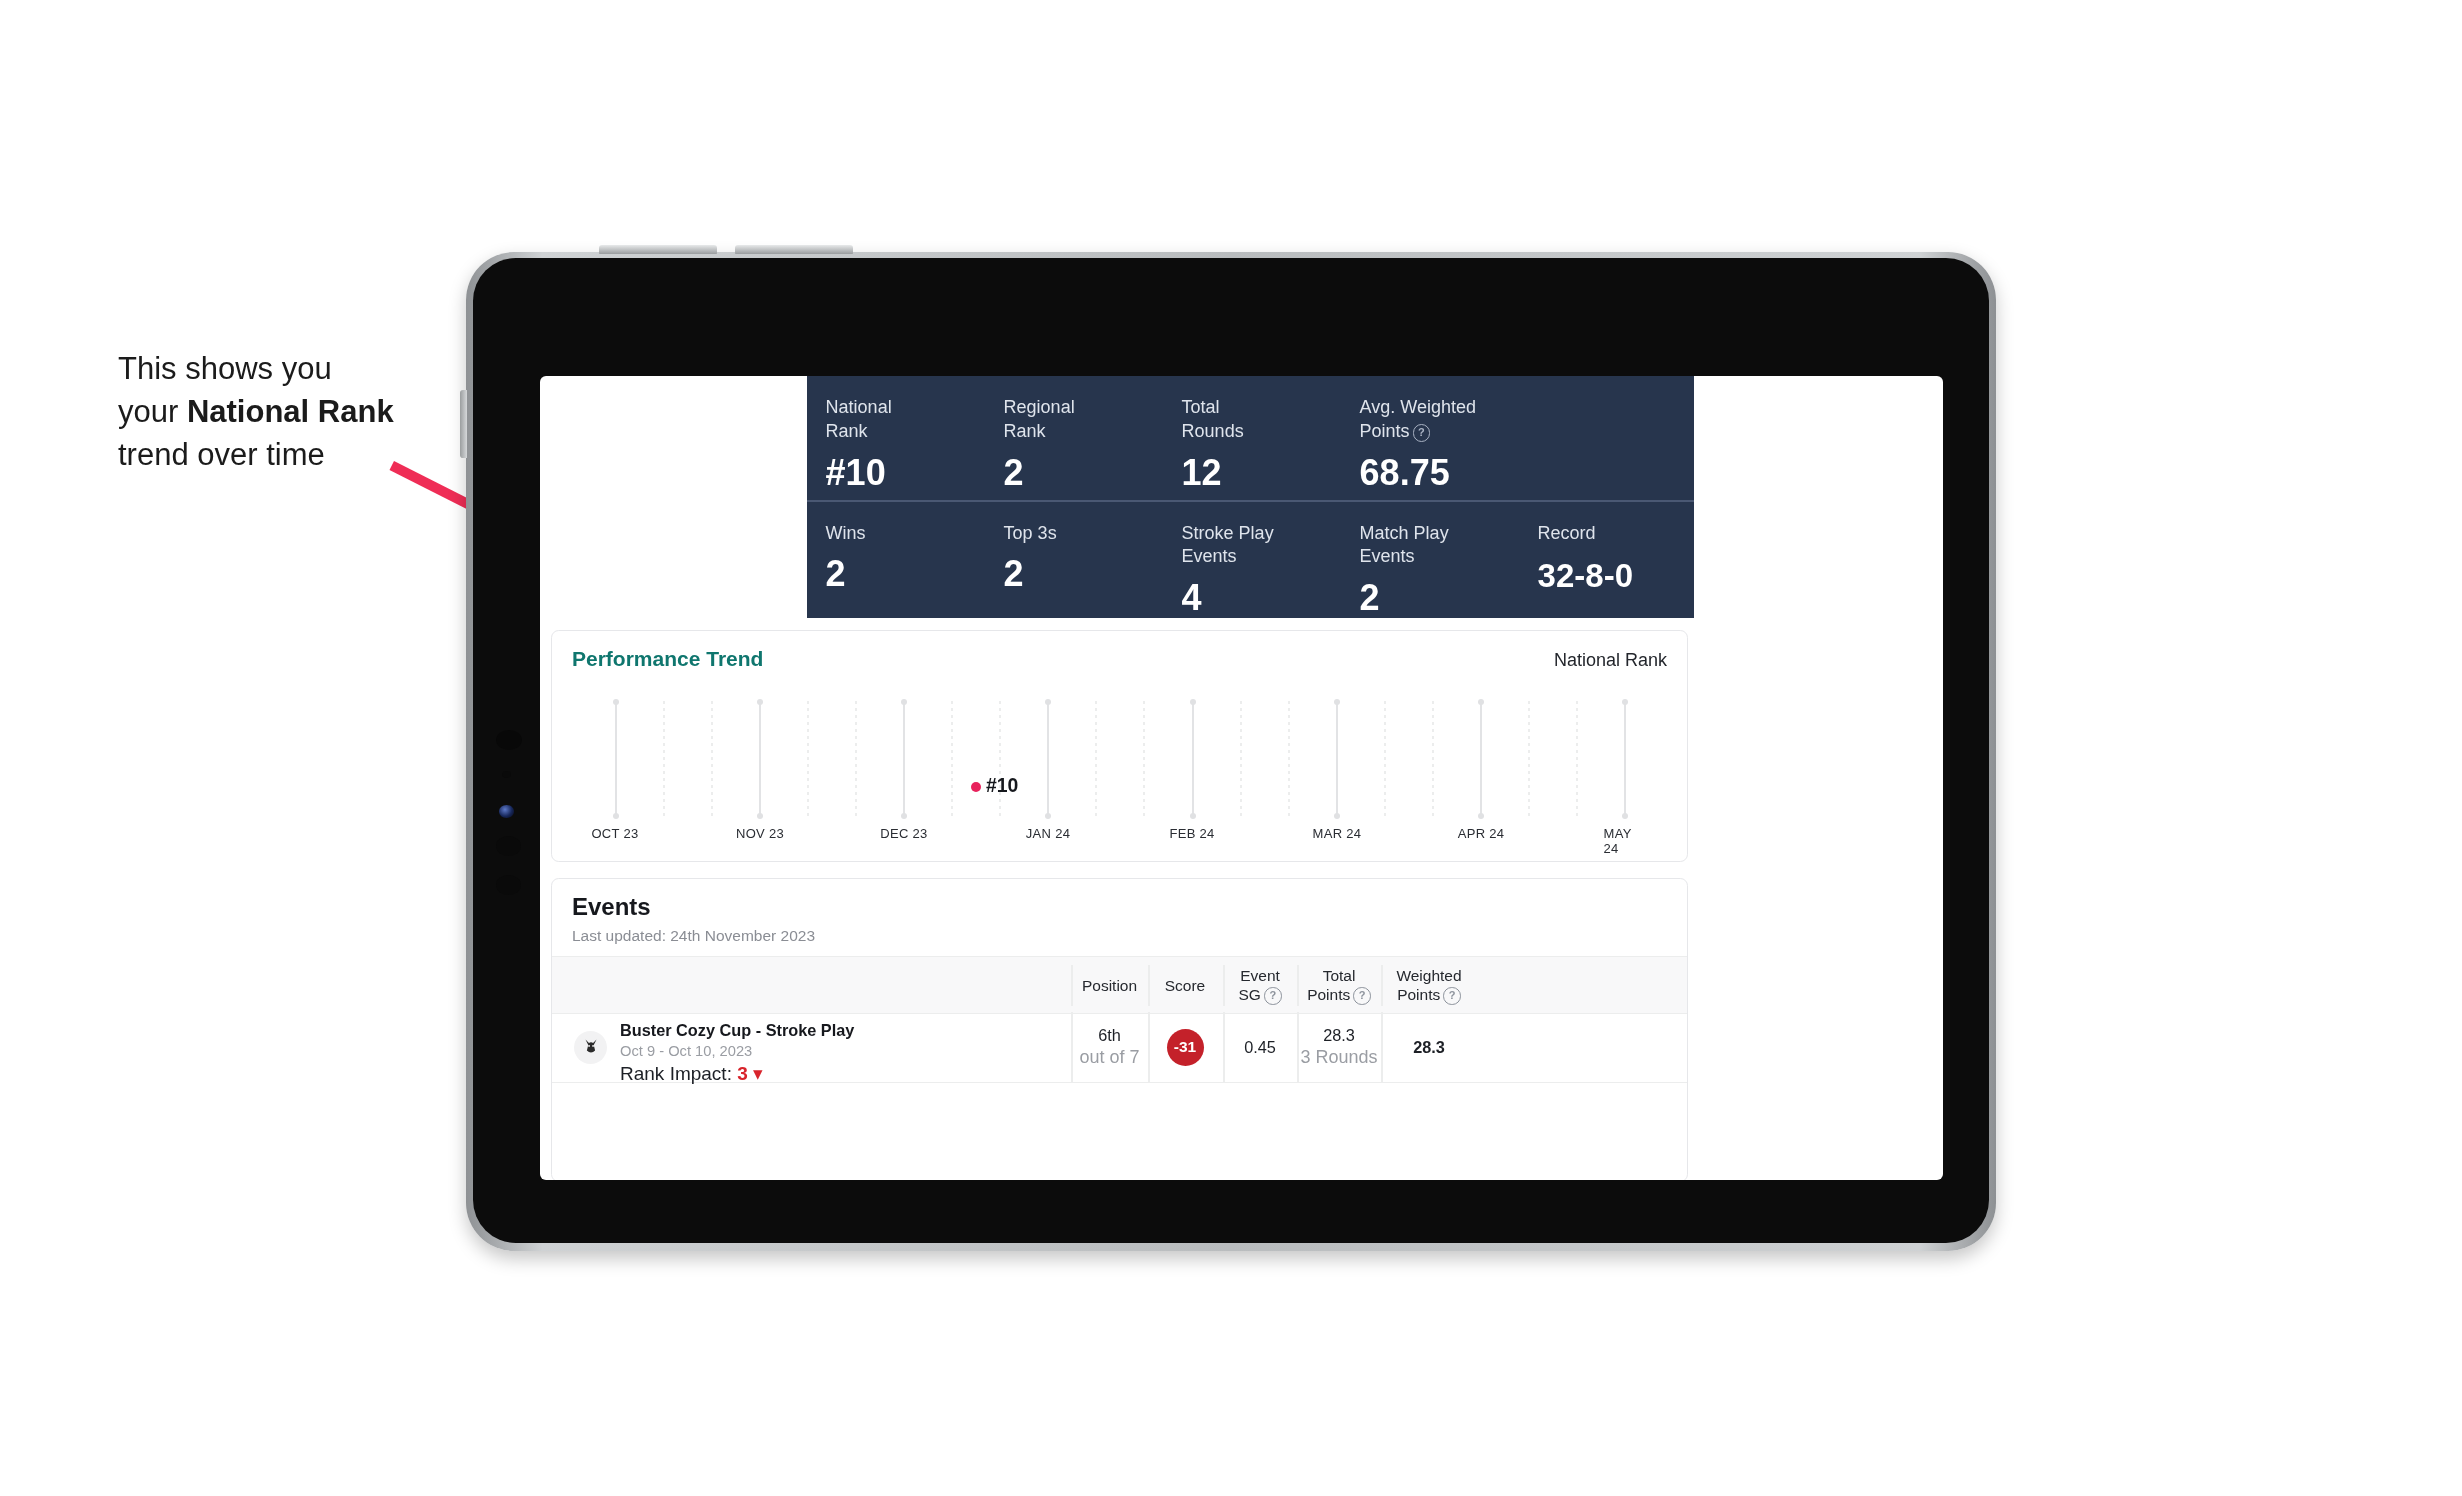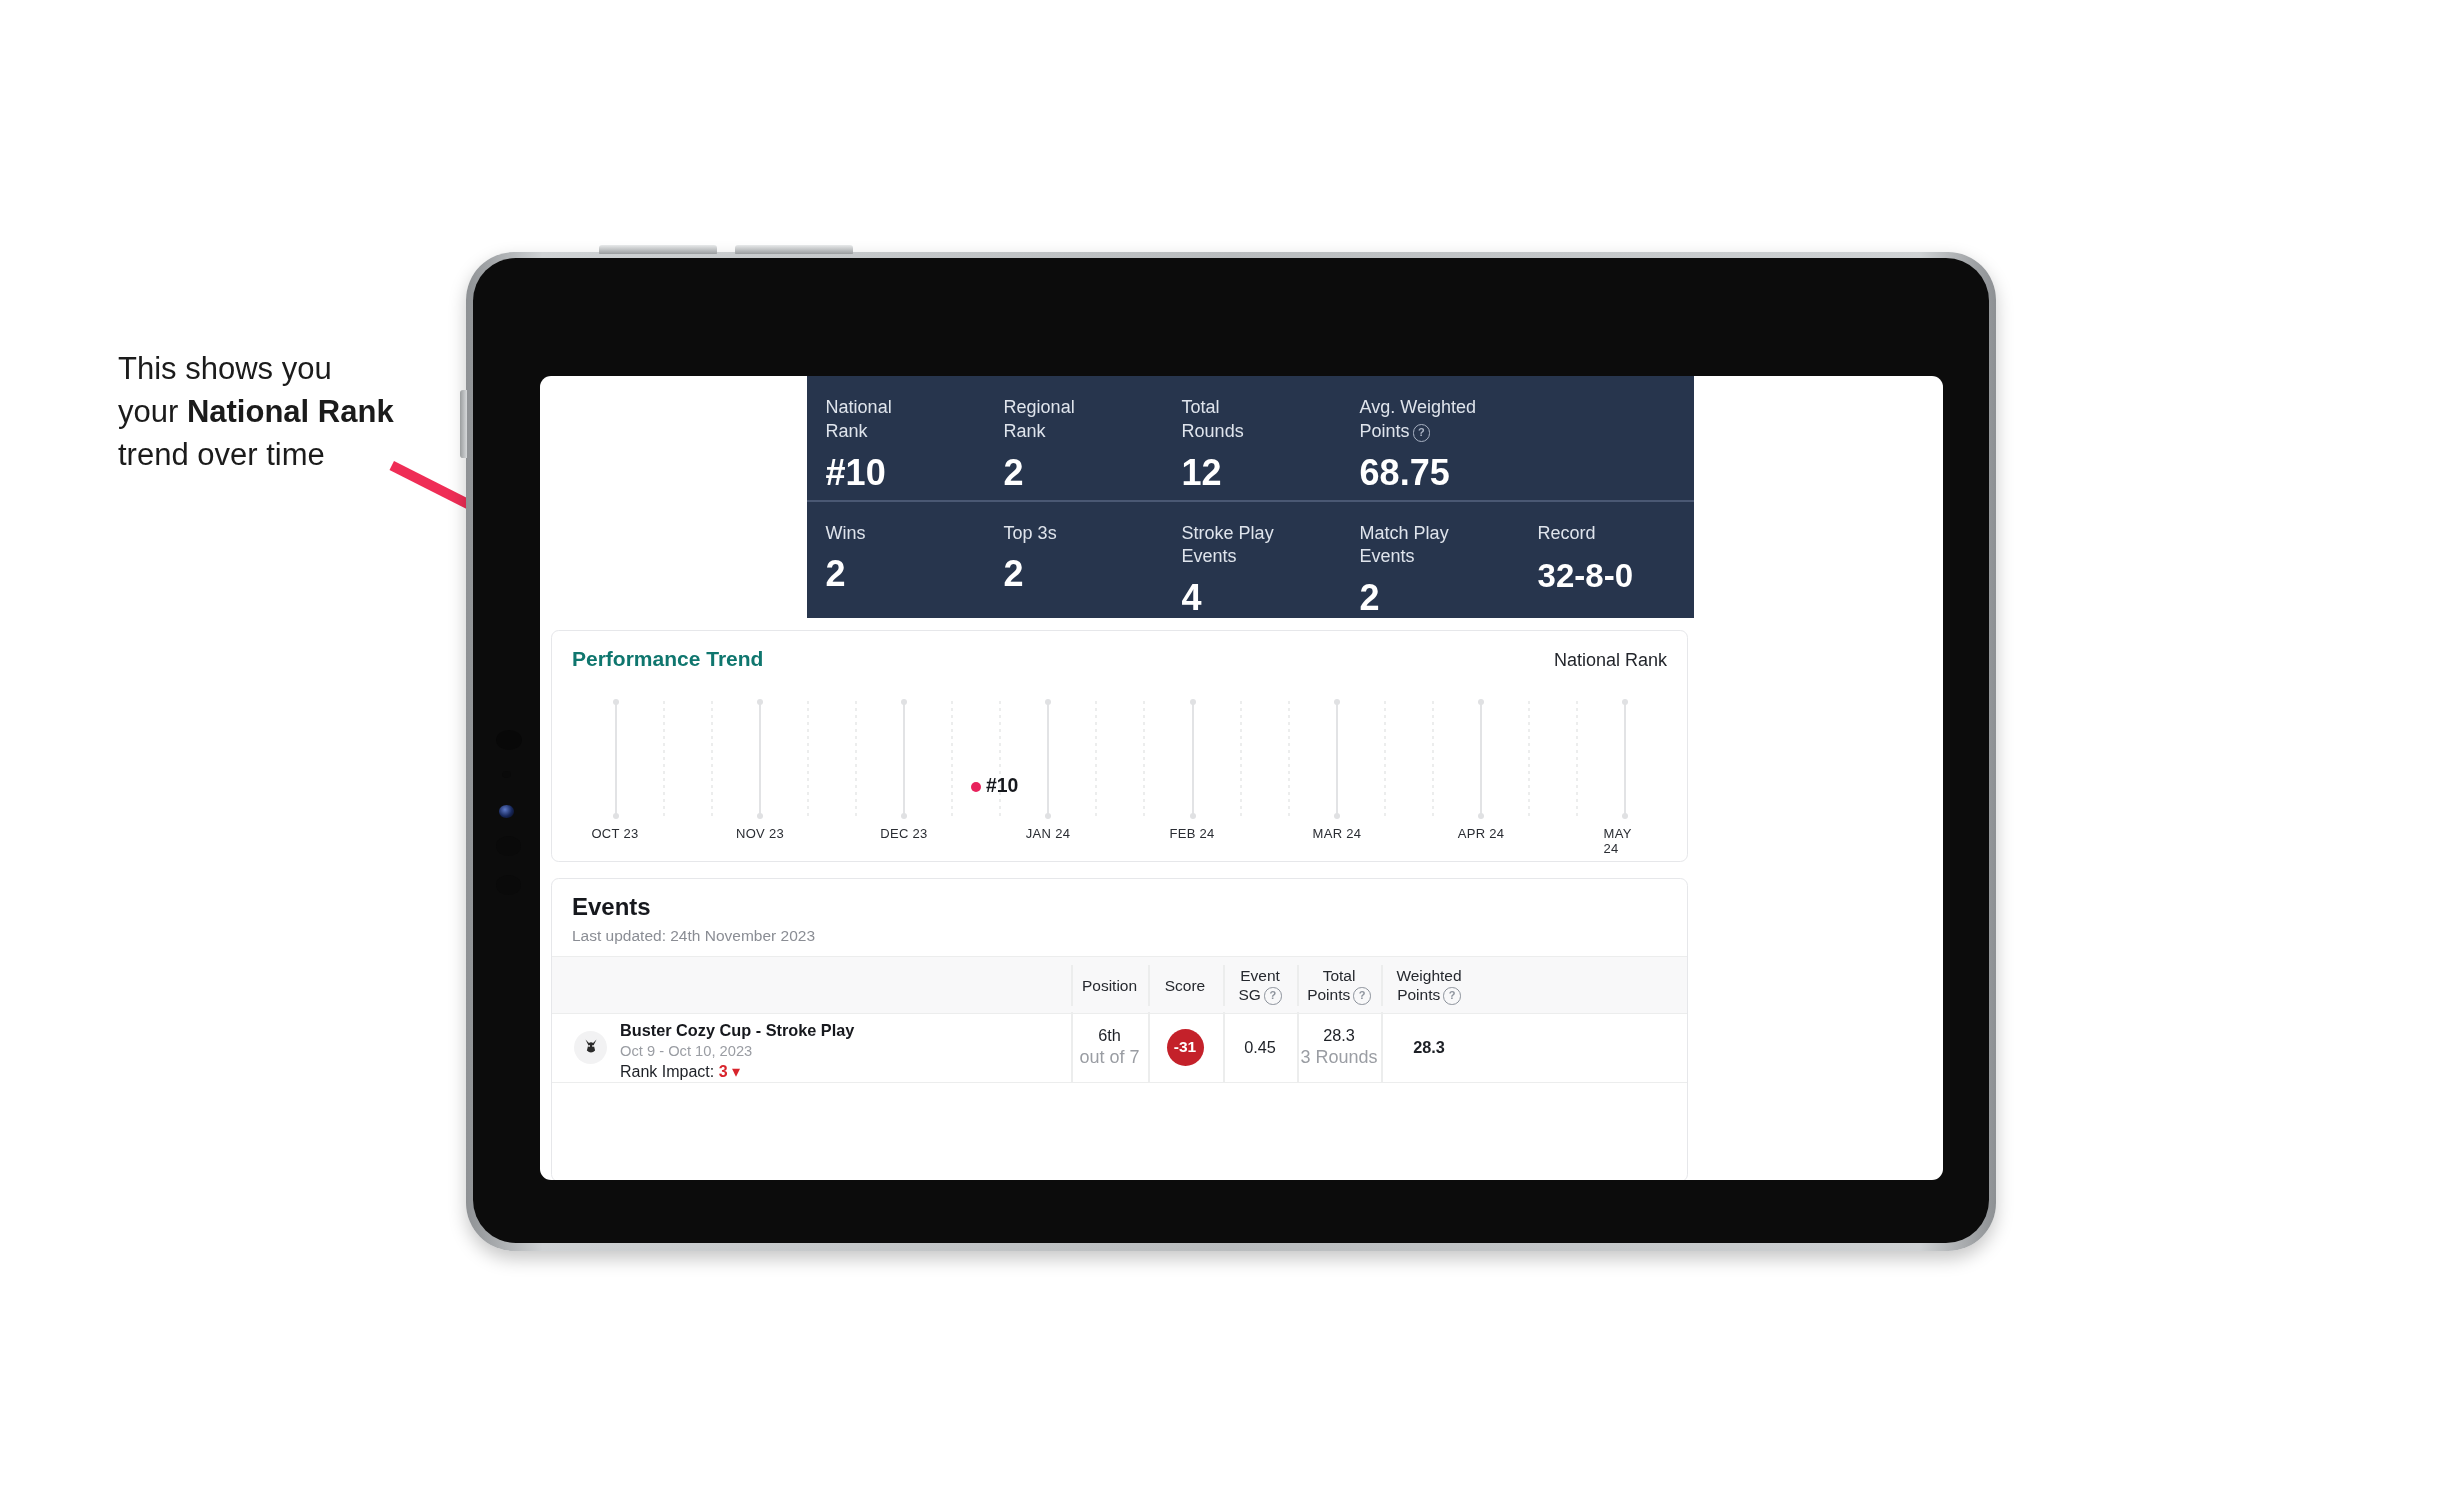--- a/index.html
+++ b/index.html
@@ -30,21 +30,21 @@
   .cam{position:absolute;border-radius:50%;background:#0a0a0a;}
   .cam.c1{left:23px;top:472px;width:26px;height:20px;background:#080808;}
   .cam.c2{left:29px;top:513px;width:9.3px;height:7px;background:#0a0a0a;}
   .cam.c3{left:25.6px;top:547px;width:15.5px;height:12.4px;
           background:radial-gradient(circle at 40% 35%,#5d79c8 0%,#17275a 55%,#05060e 100%);}
   .cam.c4{left:23px;top:578px;width:25px;height:19.4px;}
   .cam.c5{left:23px;top:617px;width:25px;height:19.4px;}
 
   
   #page{position:absolute;left:67px;top:118px;width:1403px;height:804px;
-        background:#ffffff;border-radius:11px;overflow:hidden;}
+        background:#ffffff;border-radius:6px;overflow:hidden;}
 
   
   .stats{position:absolute;left:267px;top:0px;width:887px;background:#27354d;}
   .stats-row{display:flex;height:116px;}
   .stats-row.r1{height:124px;}
   .divider{height:1.5px;background:#4a5873;margin:0 0px;}
   .stat{flex:0 0 178px;padding:20px 0 0 18.6px;box-sizing:border-box;}
   .stat.w-record{flex:0 0 178px;}
   .stat-label{font-size:18px;line-height:1.32;color:#dfe4ec;font-weight:400;}
   .stat-value{font-size:36px;line-height:1;color:#ffffff;font-weight:700;margin-top:11px;}
@@ -86,21 +86,21 @@
   .th .sep{position:absolute;left:0;top:7.7px;bottom:7.7px;width:1.5px;background:#eceded;}
   #trow{position:absolute;left:0;right:0;top:133px;height:70px;border-bottom:1.5px solid #eceded;}
   .td{position:absolute;top:0;height:100%;display:flex;flex-direction:column;align-items:center;
       justify-content:center;font-size:16.3px;color:#1d2026;box-sizing:border-box;}
   .td .sep{position:absolute;left:0;top:0;bottom:0;width:1.5px;background:#eceded;}
   .sub{font-size:18px;color:#9a9da3;margin-top:2.3px;}
   #ev-logo{position:absolute;left:22px;top:18.6px;width:33px;height:33px;border-radius:50%;
            background:#f2f2f3;display:flex;align-items:center;justify-content:center;}
   #ev-name{position:absolute;left:68px;top:9.3px;font-size:16.3px;font-weight:700;color:#16181d;}
   #ev-date{position:absolute;left:68px;top:31px;font-size:14.7px;color:#9a9da3;}
-  #ev-rank{position:absolute;left:68px;top:50px;font-size:16px;color:#1d2026;}
+  #ev-rank{position:absolute;left:68px;top:50px;font-size:19px;color:#1d2026;}
   #ev-rank .neg{color:#d8242c;font-weight:700;}
   #score-badge{width:37px;height:37px;border-radius:50%;background:#c4212a;color:#fff;
                display:flex;align-items:center;justify-content:center;font-size:15.5px;font-weight:700;}
   .b700{font-weight:700;}
 </style>
 </head>
 <body>
 
 <div id="annotation">
   <div>This shows you</div>

